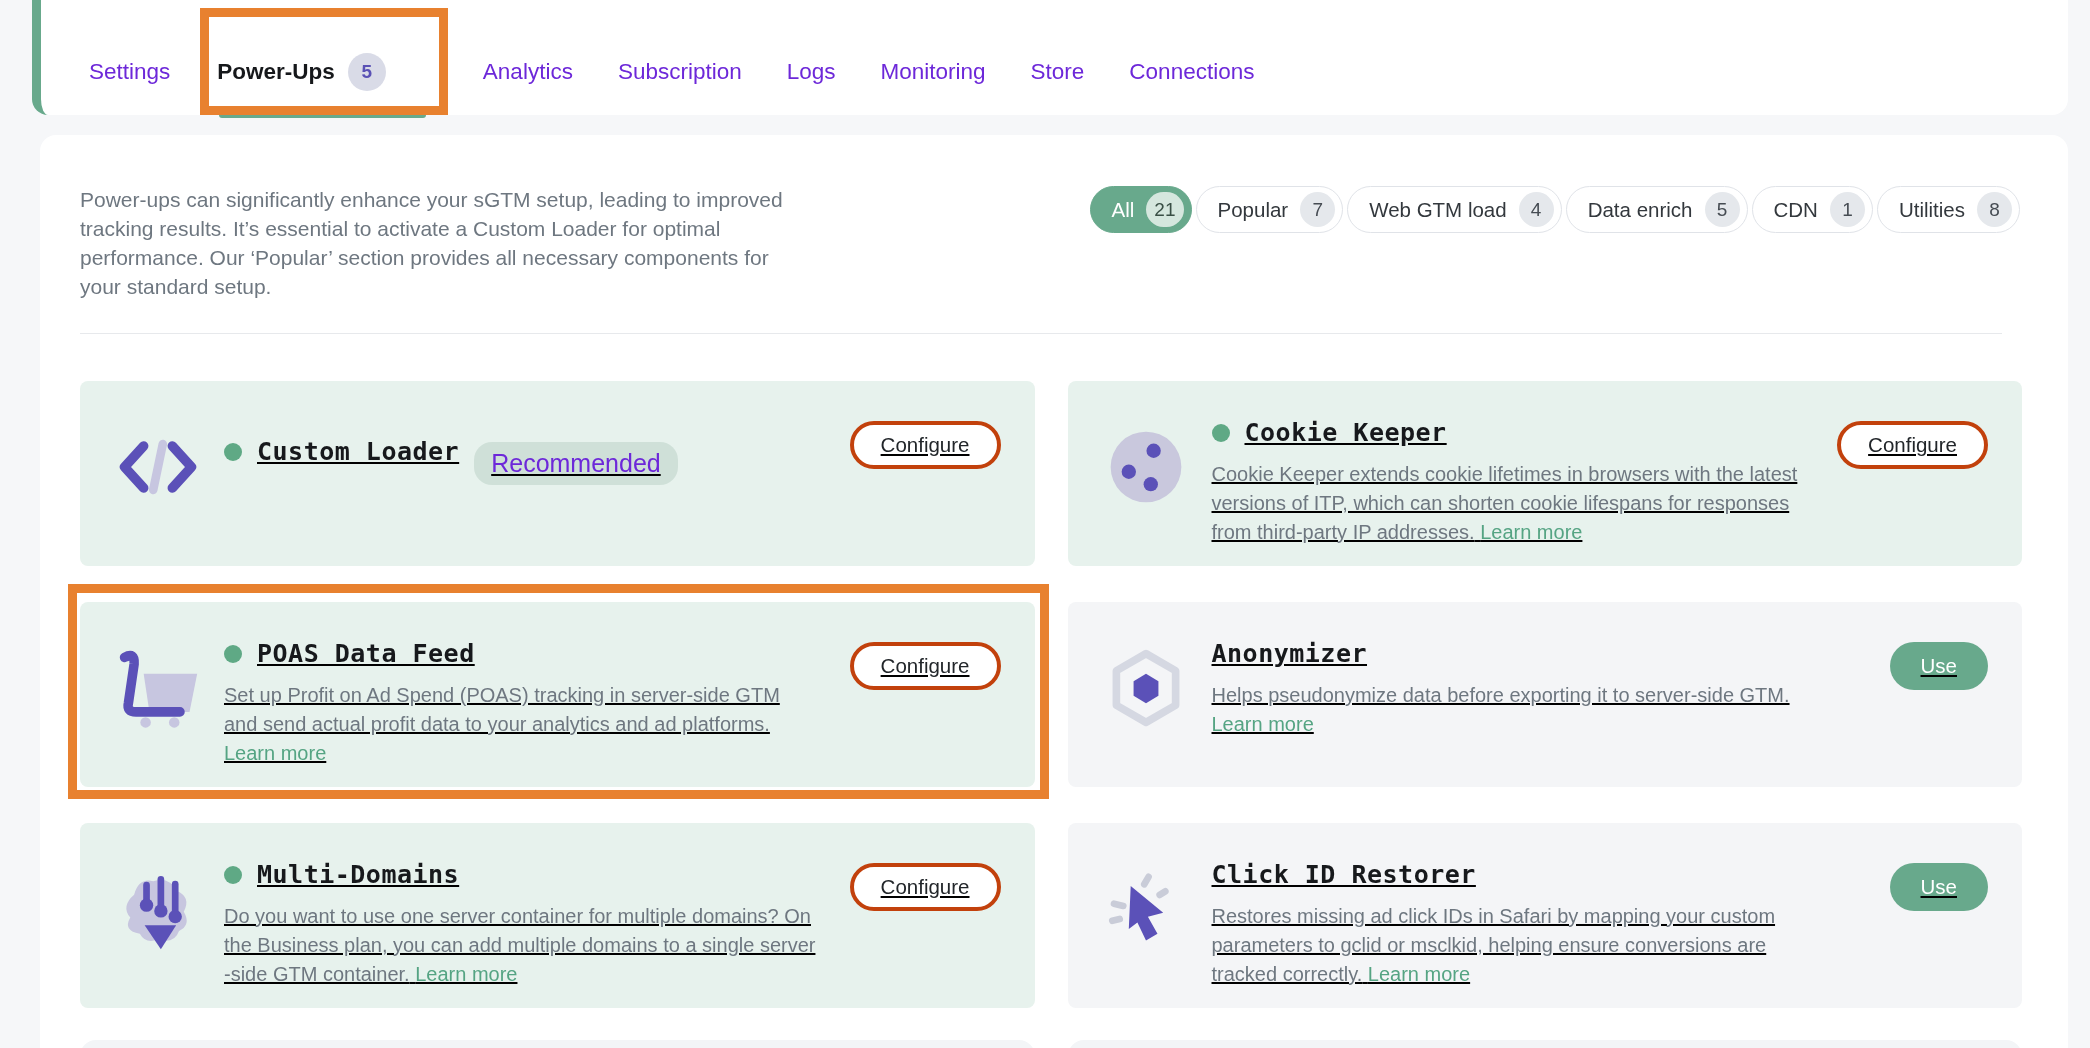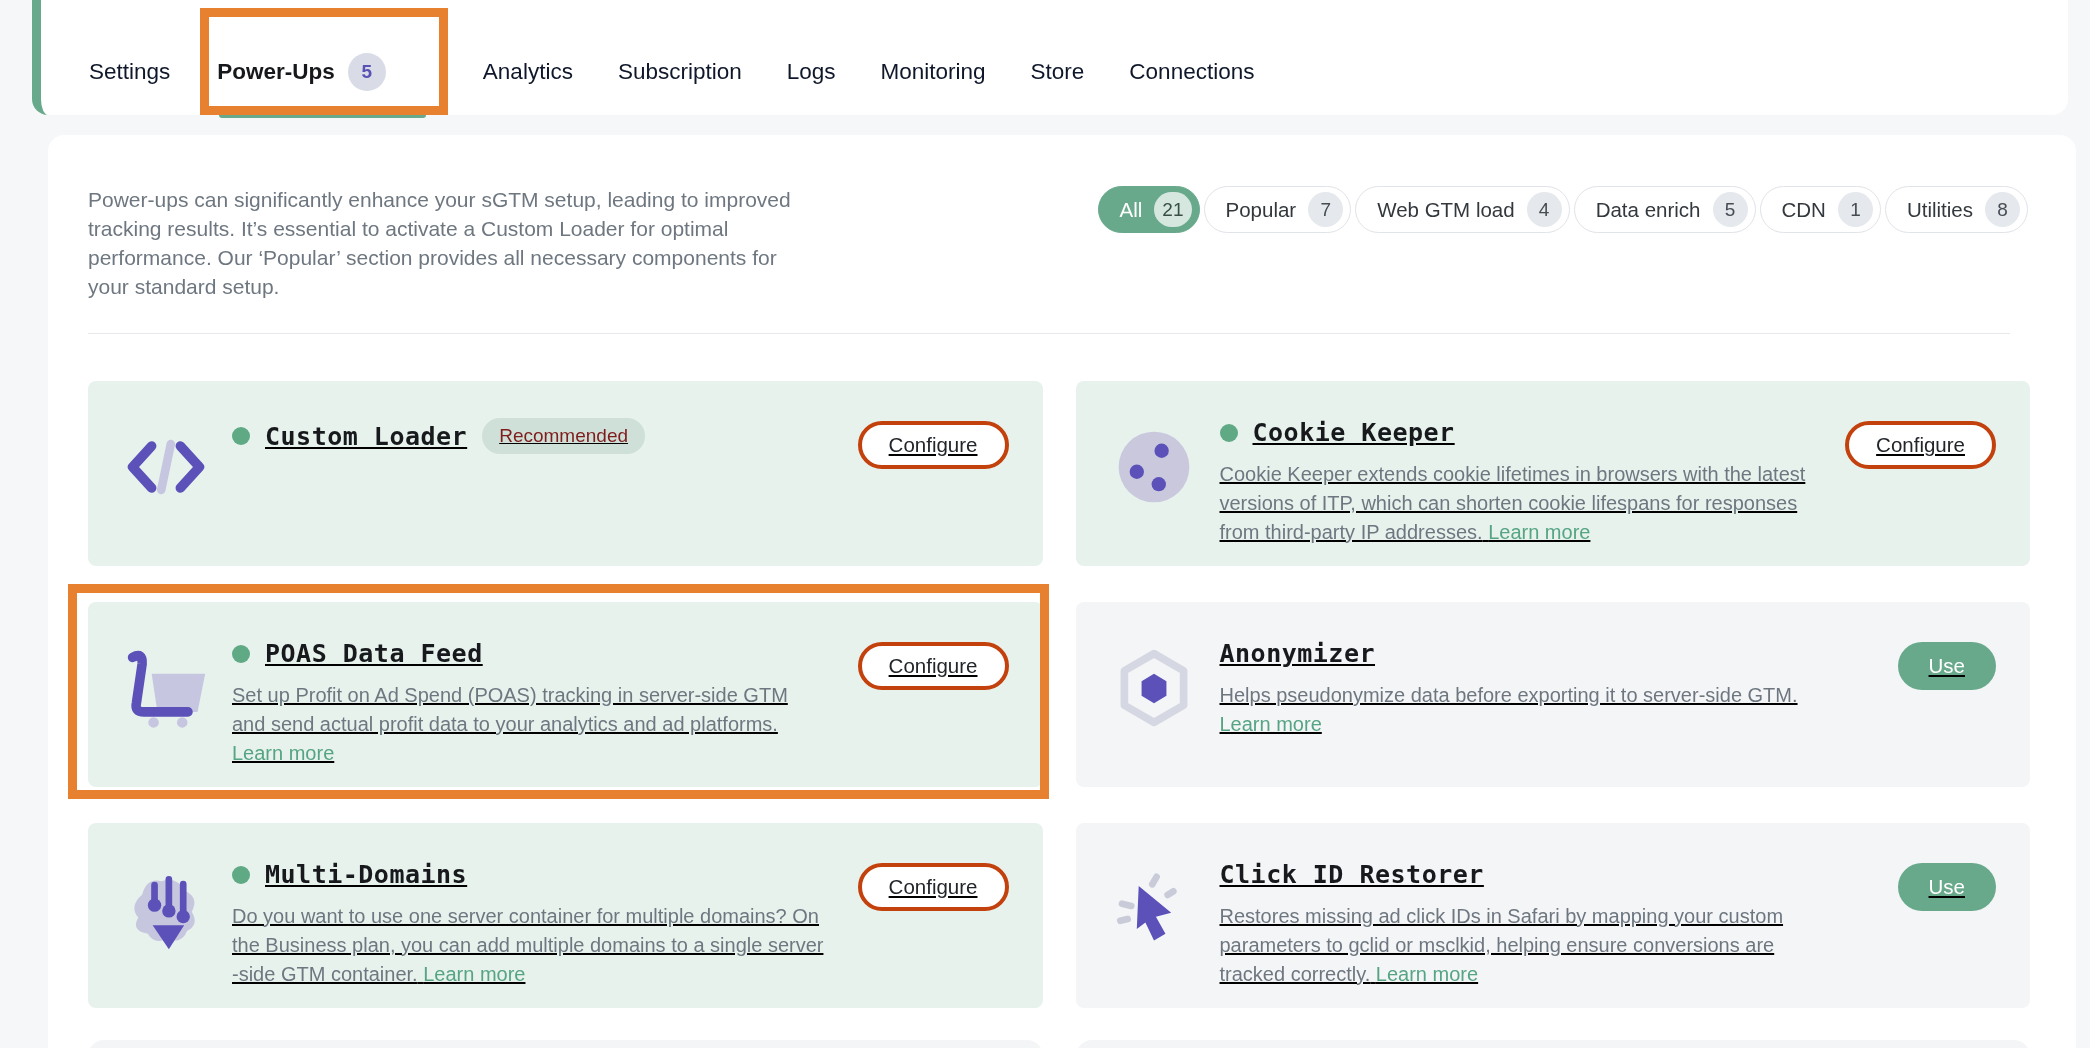--- a/index.html
+++ b/index.html
@@ -4,30 +4,30 @@
 <style>
   * { margin:0; padding:0; box-sizing:border-box; }
   html,body { width:2090px; height:1048px; overflow:hidden;
     background:#f6f7f9; font-family:"Liberation Sans","DejaVu Sans",sans-serif; }
 
   
   .nav-card { position:absolute; left:32px; top:0; width:2036px; height:115px;
     background:#ffffff; border-left:9px solid #68a98c; border-radius:0 0 16px 16px;
     display:flex; align-items:flex-end; padding:0 0 24px 48px; }
   .tab-bar { display:flex; align-items:center; gap:45px; }
-  .tab { display:flex; align-items:center; gap:13px; font-size:22.5px; color:#0f172a;
+  .tab { display:flex; align-items:center; gap:13px; font-size:22.5px; color:#6d28d9;
     cursor:pointer; white-space:nowrap; }
   .tab.active { color:#16181b; font-weight:bold; margin-right:52px; margin-left:2px; }
   .tab-badge { width:38px; height:38px; border-radius:50%; background:#d9dbe7;
     color:#5a51b5; font-size:19px; display:flex; align-items:center; justify-content:center; }
   .tab-underline { position:absolute; left:219px; top:111px; width:207px; height:7px;
     background:#68a98c; border-radius:3px; }
 
   
-  .content-card { position:absolute; left:48px; top:135px; width:2028px; height:913px;
+  .content-card { position:absolute; left:40px; top:135px; width:2028px; height:913px;
     background:#ffffff; border-radius:16px 16px 0 0; padding:50px 46px 0 40px; }
   .header-row { display:flex; justify-content:space-between; align-items:flex-start; }
   .intro { width:706px; font-size:21px; line-height:29px; color:#6e7780; }
 
   .filters { display:flex; gap:4px; margin-top:1px; margin-right:2px; }
   .pill { height:47px; border-radius:24px; background:#fff; border:1px solid #e0e3e8;
     display:flex; align-items:center; gap:12px; padding:0 7px 0 21px; font-size:20.5px;
     color:#33383d; cursor:pointer; white-space:nowrap; }
   .pill-badge { min-width:35px; height:35px; padding:0 8px; border-radius:18px; background:#e5e8ec;
     color:#464c53; font-size:19px; display:flex; align-items:center; justify-content:center; }
@@ -42,22 +42,22 @@
   .pcard { border-radius:8px; display:flex; align-items:flex-start; padding:30px 34px 0 30px;text-decoration:underline; }
   .pcard.green { background:#e7f2ed; }
   .pcard.gray  { background:#f4f5f7; }
   .icon-wrap { width:96px; height:96px; flex:none; margin:8px 18px 0 0;
     display:flex; align-items:center; justify-content:center; }
   .pbody { flex:1; min-width:0; }
   .trow { display:flex; align-items:center; gap:15px; margin-top:7px; }
   .dot { width:18px; height:18px; border-radius:50%; background:#5fa985; flex:none; }
   .ptitle { font-family:"DejaVu Sans Mono","Liberation Mono",monospace; font-weight:bold;
     font-size:25px; color:#17191c; letter-spacing:0.5px; white-space:nowrap; }
-  .rec { background:#cfe0d8; color:#7f1d1d; border-radius:18px; padding:7px 17px;
-    font-size:19px; }
+  .rec { background:#cfe0d8; color:#6d28d9; border-radius:18px; padding:7px 17px;
+    font-size:25px;margin-top:24px; }
   .pdesc { margin-top:13px; font-size:20px; line-height:29px; color:#6e7780; max-width:592px; }
   .learn { color:#55a483; cursor:pointer; text-decoration:none; }
   .pbtn { flex:none; margin-top:10px; height:48px; border-radius:25px; font-size:20.5px;
     font-family:"Liberation Sans",sans-serif; cursor:pointer; }
   .pbtn.outline { background:#ffffff; border:4px solid #c2410c; color:#22262a; padding:0 27px; }
   .pbtn.solid { background:#68a98c; border:none; color:#ffffff; padding:12px 31px; }
 
   .next-row { display:grid; grid-template-columns:1fr 1fr; column-gap:33px; margin-top:32px; }
   .stub { height:40px; border-radius:16px 16px 0 0; background:#f3f5f7; }
 

